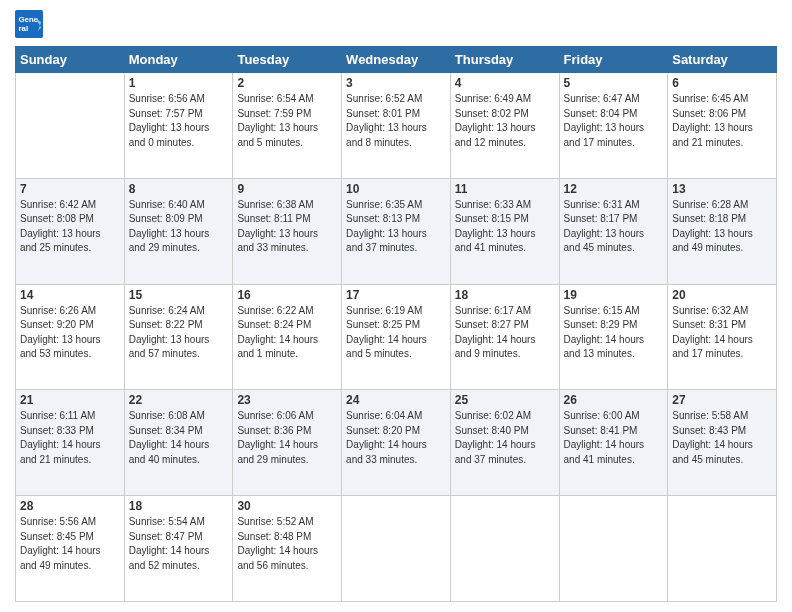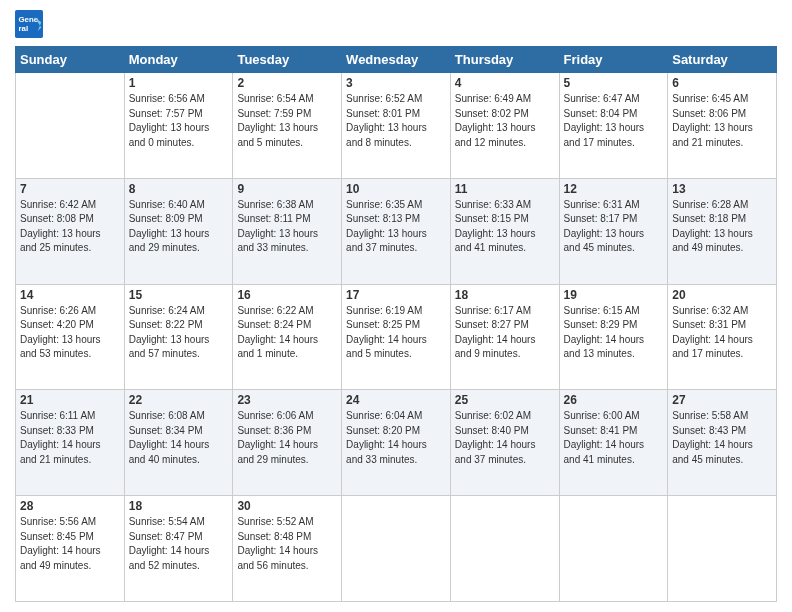--- a/index.html
+++ b/index.html
@@ -243,21 +243,21 @@
           <span>Sunset: 8:18 PM</span><br>
           <span>Daylight: 13 hours and 49 minutes.</span>
         </div>
       </td>
         </tr>
         <tr>
           <td>
         <span class="day-num">14</span>
         <div class="day-info">
           <span>Sunrise: 6:26 AM</span><br>
-          <span>Sunset: 4:20 PM</span><br>
+          <span>Sunset: 9:20 PM</span><br>
           <span>Daylight: 13 hours and 53 minutes.</span>
         </div>
       </td>
           <td>
         <span class="day-num">15</span>
         <div class="day-info">
           <span>Sunrise: 6:24 AM</span><br>
           <span>Sunset: 8:22 PM</span><br>
           <span>Daylight: 13 hours and 57 minutes.</span>
         </div>

